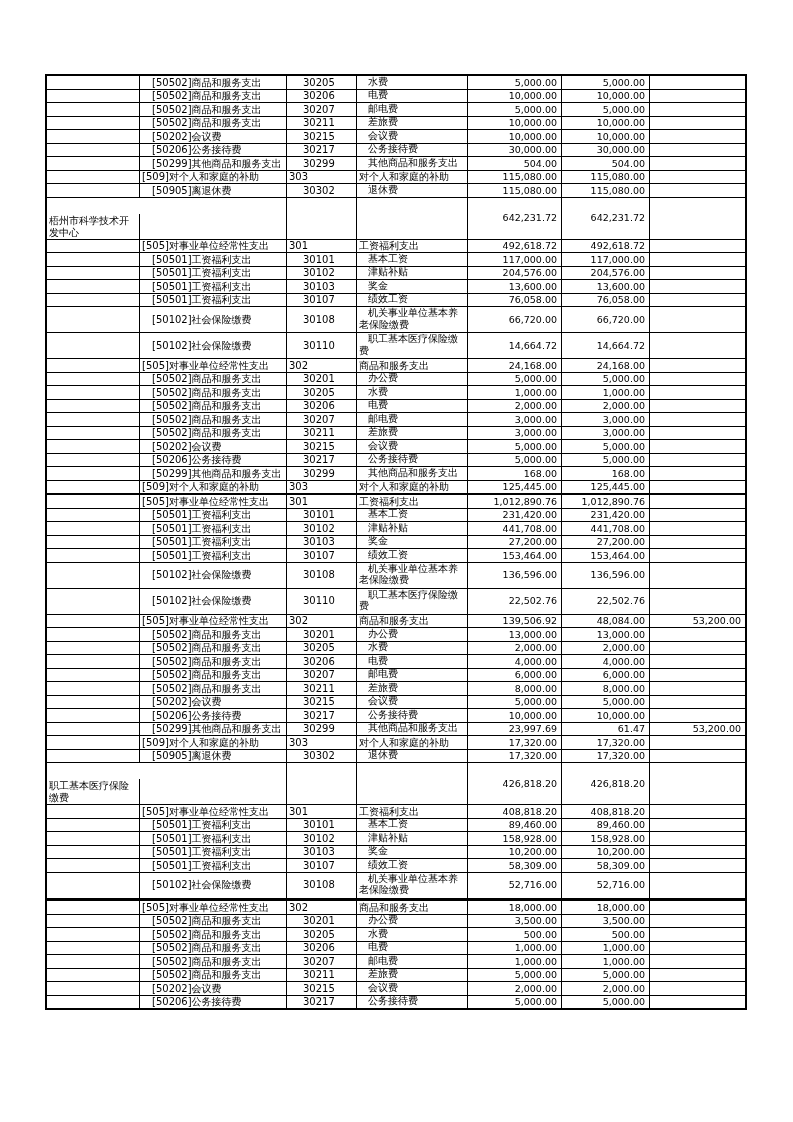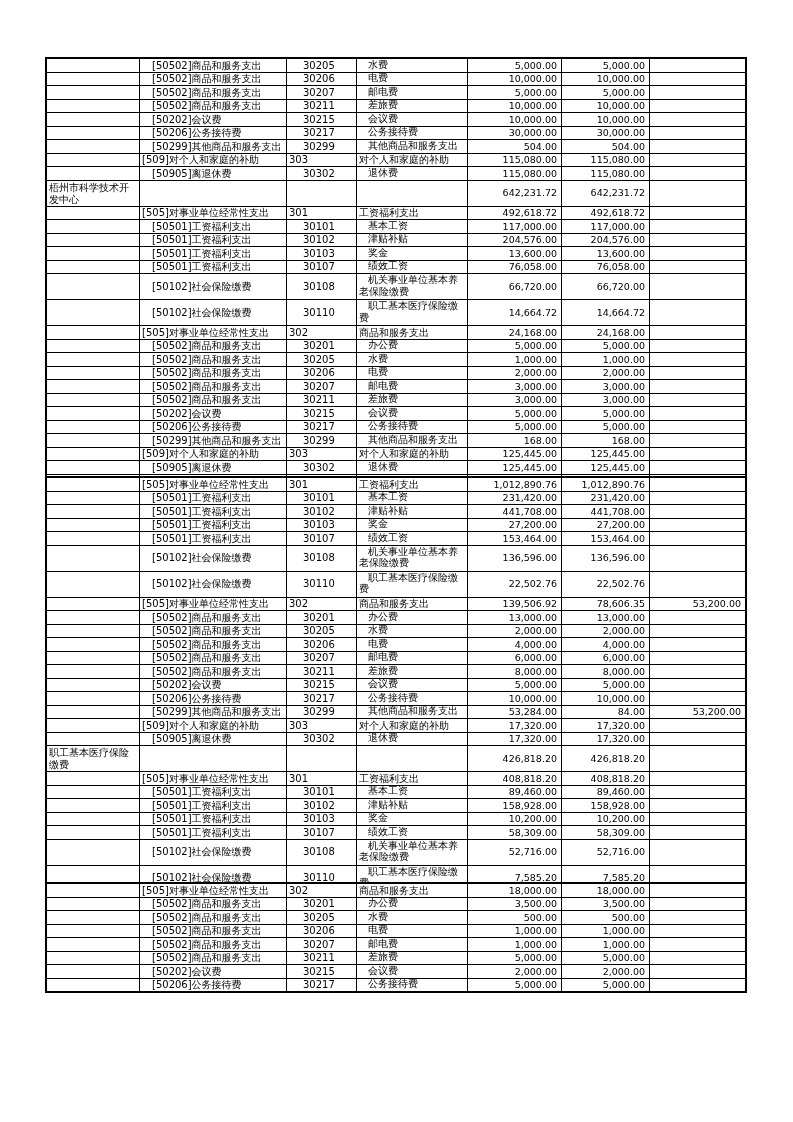--- a/index.html
+++ b/index.html
@@ -1,41 +1,41 @@
 <!DOCTYPE html>
 <html><head>
 <meta charset="utf-8">
 <style>
   html,body{margin:0;padding:0;}
   body{
     width:793px;height:1122px;background:#ffffff;position:relative;
     font-family:"DejaVu Sans",sans-serif;color:#000;
   }
-  .page{position:absolute;left:0;top:0;width:793px;height:960px;background:#fff;}
+  .page{position:absolute;left:0;top:17px;width:793px;height:960px;background:#fff;}
   .tbl{position:absolute;left:45px;width:698px;border:2px solid #000;background:#fff;}
   #t1{top:57px}
   #t2{top:476px}
   #t3{top:882px}
   .row{display:flex;border-bottom:1px solid #000;}
   .row:last-child{border-bottom:none;}
   .c{
     border-right:1px solid #000;box-sizing:border-box;display:flex;align-items:center;
     overflow:hidden;padding:0 2px;min-height:12.5px;
   }
   .c:last-child{border-right:none;}
   .row.tall .c{min-height:25px;}
   .c0{width:93px}.c1{width:147px}.c2{width:70px}.c3{width:111px}
   .c4{width:94px}.c5{width:88px}.c6{width:95px}
   .c span{display:block;width:100%;font-size:10px;line-height:11.5px;white-space:normal;word-break:break-all;}
   .num{padding-right:4px;}
   .num span{text-align:right;font-size:9.5px;}
   .ind1 span{text-indent:10px;}
   .ind2 span{text-indent:14px;}
   .ind3 span{text-indent:9px;font-family:Liberation Mono, monospace;}
-  .orgrow .c0{align-items:flex-start;}
+  .orgrow .c0{align-items:flex-start;margin-top:16px;}
   .orgrow .c0 span{padding-top:1px;line-height:12px;}
 </style>
 </head>
 <body>
 
 <div class="page">
   <div class="tbl" id="t1">
       <div class="row">
         <div class="c c0">
           <span></span>
@@ -876,21 +876,21 @@
         <div class="c c2">
           <span>302</span>
         </div>
         <div class="c c3">
           <span>商品和服务支出</span>
         </div>
         <div class="c c4 num">
           <span>139,506.92</span>
         </div>
         <div class="c c5 num">
-          <span>78,606.35</span>
+          <span>48,084.00</span>
         </div>
         <div class="c c6 num">
           <span>53,200.00</span>
         </div>
       </div>
       <div class="row">
         <div class="c c0">
           <span></span>
         </div>
         <div class="c c1 ind1">
@@ -1057,24 +1057,24 @@
         <div class="c c1 ind1">
           <span>[50299]其他商品和服务支出</span>
         </div>
         <div class="c c2 ind2">
           <span>30299</span>
         </div>
         <div class="c c3 ind3">
           <span>其他商品和服务支出</span>
         </div>
         <div class="c c4 num">
-          <span>53,284.00</span>
-        </div>
-        <div class="c c5 num">
-          <span>84.00</span>
+          <span>23,997.69</span>
+        </div>
+        <div class="c c5 num">
+          <span>61.47</span>
         </div>
         <div class="c c6 num">
           <span>53,200.00</span>
         </div>
       </div>
       <div class="row">
         <div class="c c0">
           <span></span>
         </div>
         <div class="c c1">

